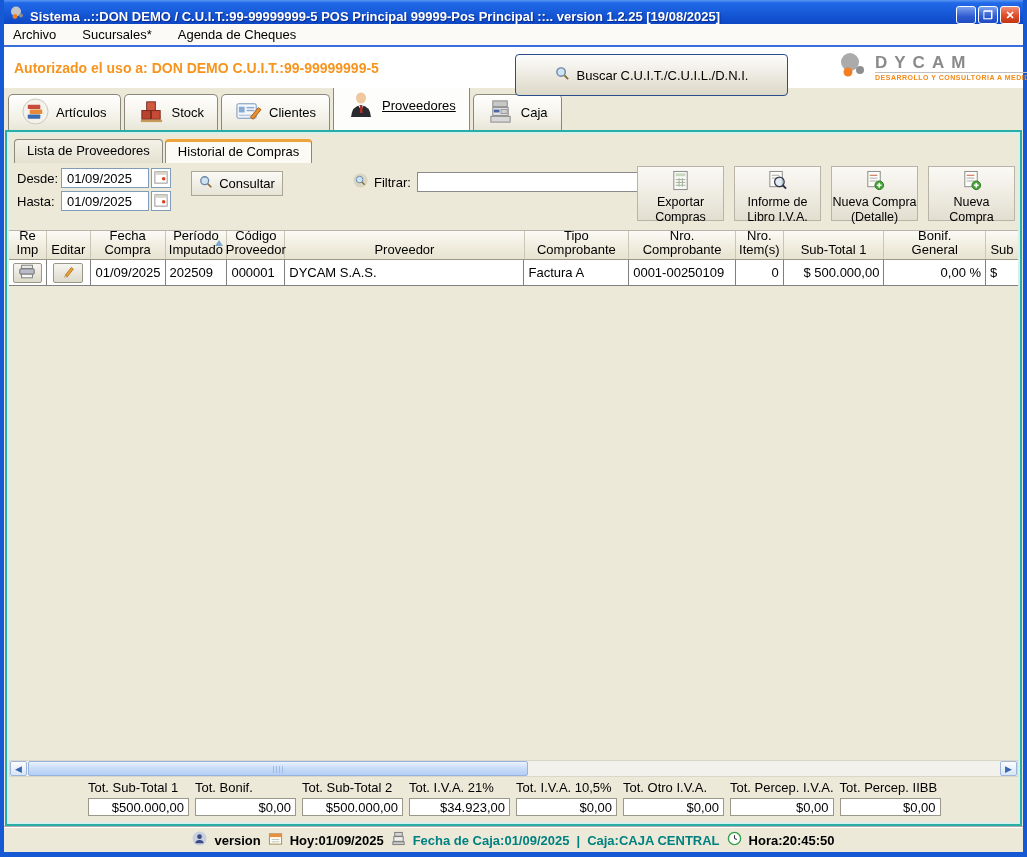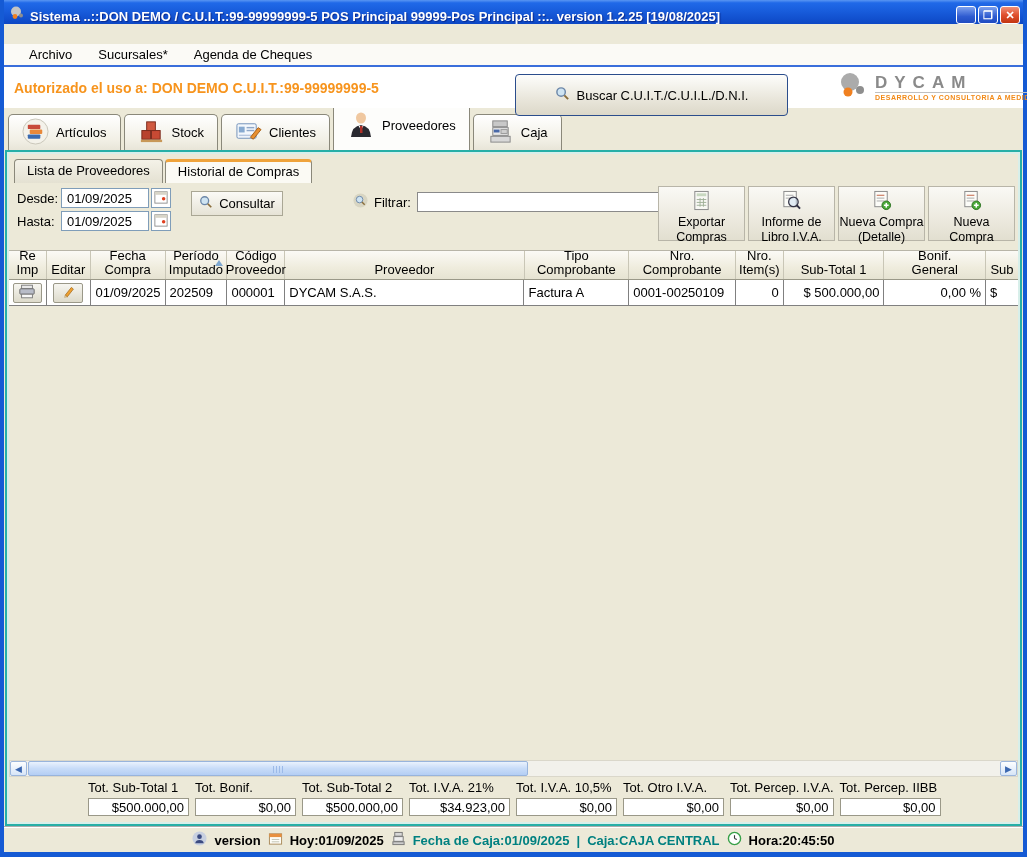--- a/index.html
+++ b/index.html
@@ -26,60 +26,60 @@
   }
   .title-text{ color:#fff; font-weight:bold; font-size:13px; white-space:nowrap; overflow:hidden; flex:1;
     text-shadow:1px 1px 1px #0a2a8c; }
   .winbtns{ display:flex; gap:2px; }
   .winbtn{ width:20px; height:18px; border-radius:3px; border:1px solid #fff; color:#fff;
     display:flex; align-items:center; justify-content:center; font-size:11px; font-weight:bold; line-height:1; }
   .btn-min,.btn-max{ background:linear-gradient(180deg,#7DA1EE,#2E5BD0 60%,#1F4BC0); }
   .btn-close{ background:linear-gradient(180deg,#F09078,#E0502E 50%,#C23510); }
   .btn-min span{ margin-top:7px; }
   
-  .menubar{ height:21px; flex:0 0 21px; background:#FBFAF6; display:flex; align-items:center; gap:26px; padding-left:25px;margin-top:20px; }
+  .menubar{ height:21px; flex:0 0 21px; background:#FBFAF6; display:flex; align-items:center; gap:26px; padding-left:9px; }
   .menu-item{ cursor:default; }
   .blue-sep{ height:2px; flex:0 0 2px; background:#3A6EDB; }
   
   .header{ height:41px; flex:0 0 41px; background:#fff; position:relative; }
   .auth-text{ position:absolute; left:10px; top:13px; color:#F7941D; font-weight:bold; font-size:14px; white-space:nowrap; }
   .buscar-btn{ position:absolute; left:511px; top:7px; width:273px; height:42px;
     border:1px solid #2B4D8C; border-radius:4px;
     background:linear-gradient(180deg,#FDFDFB,#E9E6DB 60%,#DCD8C9);
     display:flex; align-items:center; justify-content:center; gap:7px; font-size:13px; cursor:default; }
   .logo{ position:absolute; right:8px; top:2px; width:178px; height:37px; background:#fff; display:flex; align-items:center; gap:6px; }
   .logo-text{ display:flex; flex-direction:column; }
   .logo-name{ font-size:17px; letter-spacing:7px; color:#8A8A8A; font-weight:bold; border-bottom:1px solid #C0C0C0; line-height:18px; }
   .logo-tag{ font-size:7px; letter-spacing:0.5px; color:#F28A18; font-weight:bold; margin-top:1px; white-space:nowrap; }
   
   .tabstrip{ height:42px; flex:0 0 42px; background:#ECE9D8; display:flex; align-items:flex-end; padding-left:4px; gap:3px; }
   .mtab{ height:36px; display:flex; align-items:center; gap:7px; padding:0 13px;
     background:linear-gradient(180deg,#FFFFFF,#F2F0E6 70%,#E8E5D8);
     border:1px solid #8A887A; border-bottom:none; border-radius:5px 5px 0 0; cursor:default; }
-  .mtab.active{ height:53px; border-top:3px solid #EFA33B; background:#FDFDFB; }
+  .mtab.active{ height:53px; border-top:3px solid #EFA33B; background:#FDFDFB;text-decoration:underline; }
   
   .panel{ flex:1; margin:0 1px; border:2px solid #27AFA7; box-shadow:inset 0 0 0 2px #D8EFEA;
     background:#ECE9D8; display:flex; flex-direction:column; overflow:hidden; }
   .subtabs{ display:flex; padding:7px 0 0 7px; gap:2px; height:31px; flex:0 0 31px; }
   .stab{ padding:3px 12px 2px; border:1px solid #8A887A; border-bottom:none; border-radius:4px 4px 0 0;
     background:linear-gradient(180deg,#F4F2E8,#E4E1D2); cursor:default; }
   .stab.active{ border-top:3px solid #EFA33B; background:#FBFAF4; padding-top:2px; }
   
   .filterzone{ height:64px; flex:0 0 64px; position:relative; padding:5px 0 0 10px; }
   .daterow{ display:flex; align-items:center; margin-bottom:3px; }
   .dlabel{ width:44px; }
   input.datebox{ width:88px; height:20px; border:1px solid #7F9DB9; padding:1px 5px; font-size:13px; font-family:inherit; }
   .calbtn{ width:20px; height:20px; margin-left:2px; border:1px solid #7F9DB9; background:#fff;
     display:flex; align-items:center; justify-content:center; cursor:default; }
   .consultar{ position:absolute; left:184px; top:8px; width:92px; height:25px;
     border:1px solid #AAA795; background:linear-gradient(180deg,#FBFAF6,#E6E3D6);
     display:flex; align-items:center; justify-content:center; gap:6px; font-size:13px; cursor:default; }
   .filtrar{ position:absolute; left:346px; top:9px; display:flex; align-items:center; gap:6px; }
   input.filterbox{ width:262px; height:20px; border:1px solid #8A8A8A; padding:1px 5px; font-size:13px; font-family:inherit; }
-  .actions{ position:absolute; right:5px; top:3px; display:flex; gap:3px; }
+  .actions{ position:absolute; right:5px; top:3px; display:flex; gap:10px; }
   .action-btn{ width:87px; height:55px; border:1px solid #B8B5A8;
     background:linear-gradient(180deg,#FAF9F5,#EAE7DB 70%,#E2DFD0);
     display:flex; flex-direction:column; align-items:center; padding-top:3px;
     font-size:12.5px; line-height:15px; text-align:center; cursor:default; }
   
   .grid{ margin:3px 2px 0 2px; flex:0 0 auto; overflow:hidden; }
   .thead{ display:flex; height:30px; border-top:1px solid #B8B5A8; border-bottom:1px solid #9A9888;
     background:linear-gradient(180deg,#FBFAF6,#EFECDD 60%,#E6E3D2); }
   .th{ display:flex; flex-direction:column; justify-content:flex-end; align-items:center;
     font-size:13px; line-height:14px; padding-bottom:2px; border-right:1px solid #C9C6B6; position:relative; cursor:default; }

